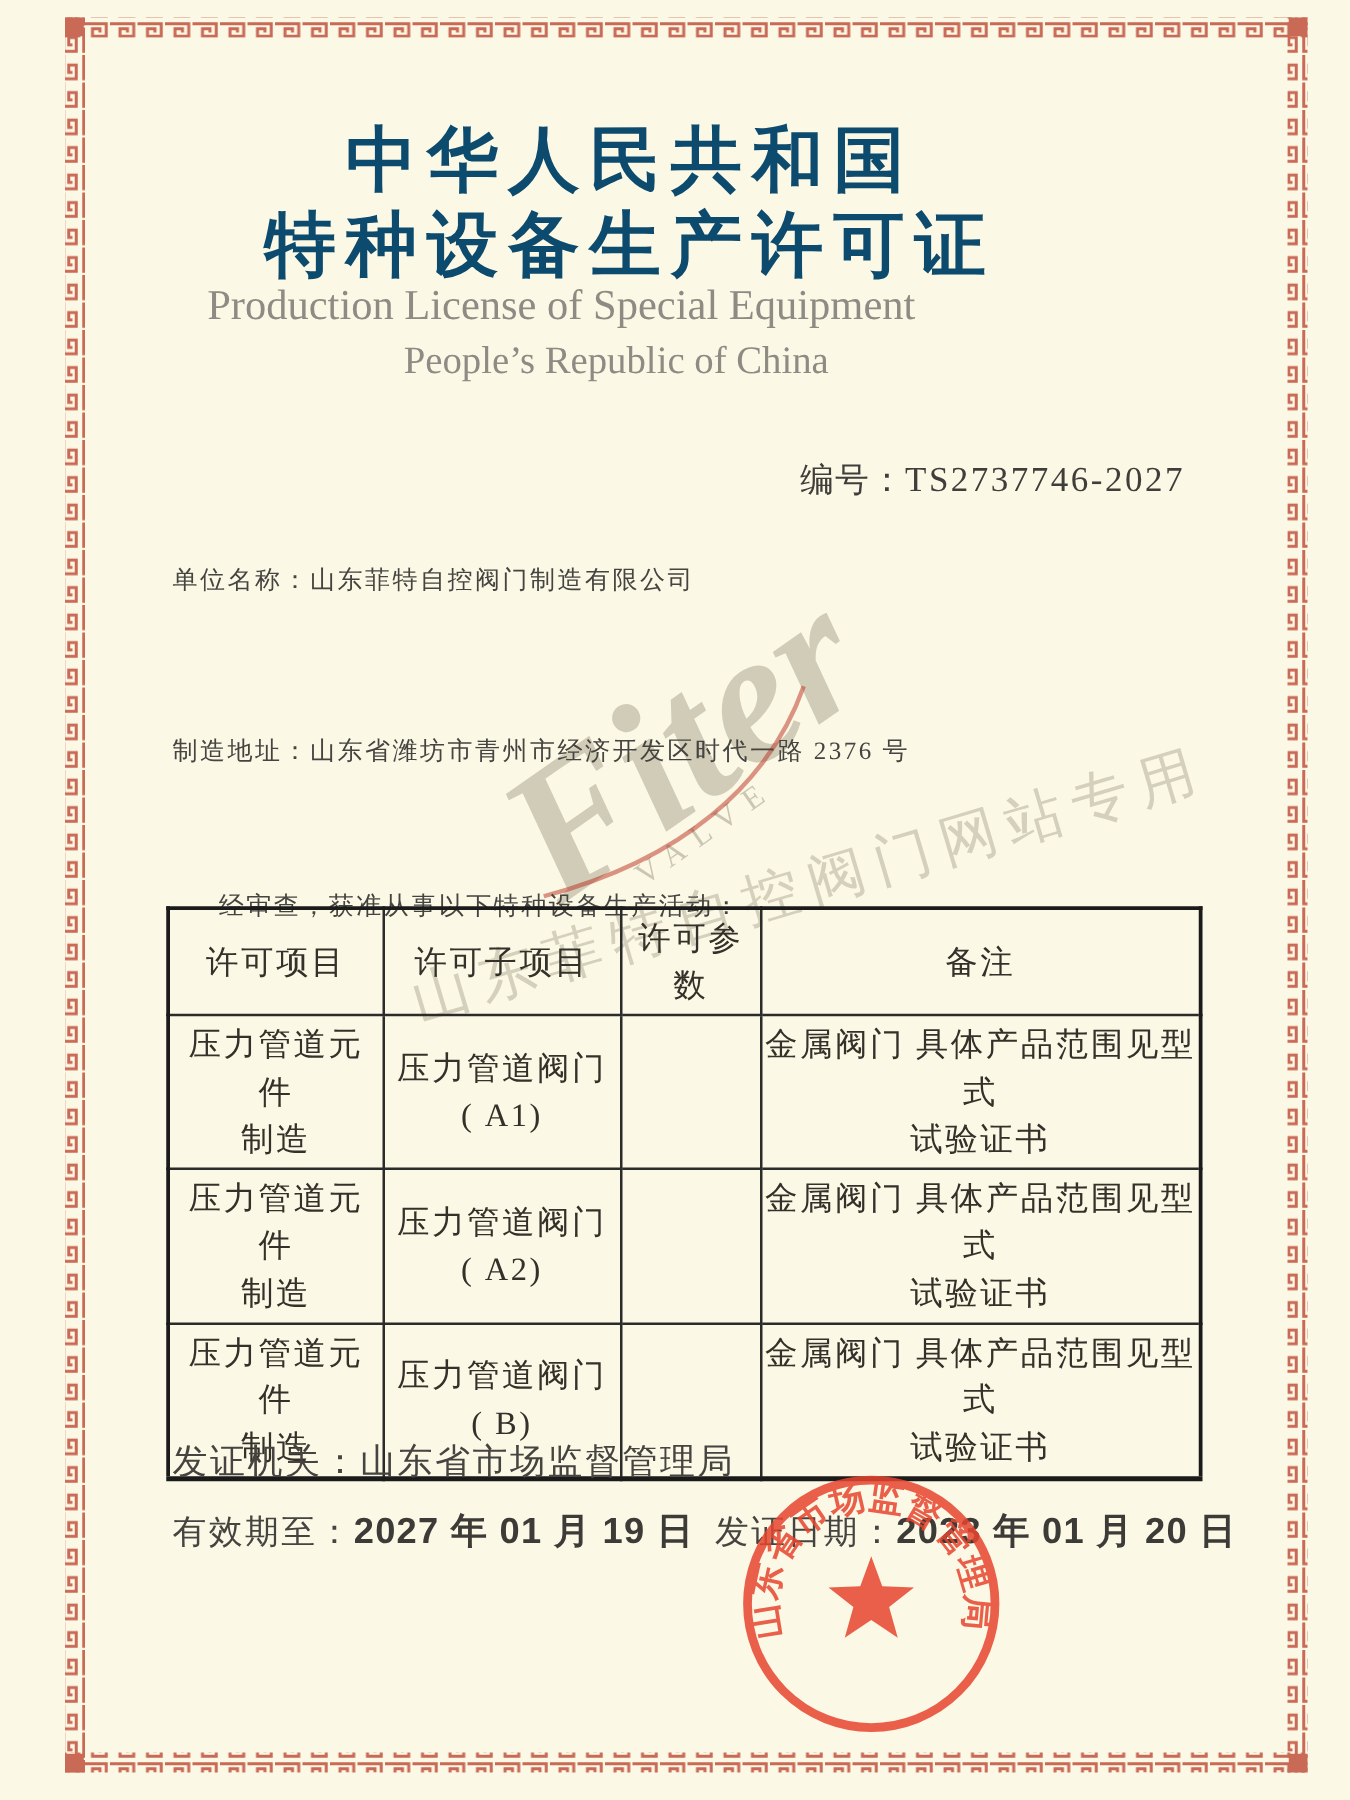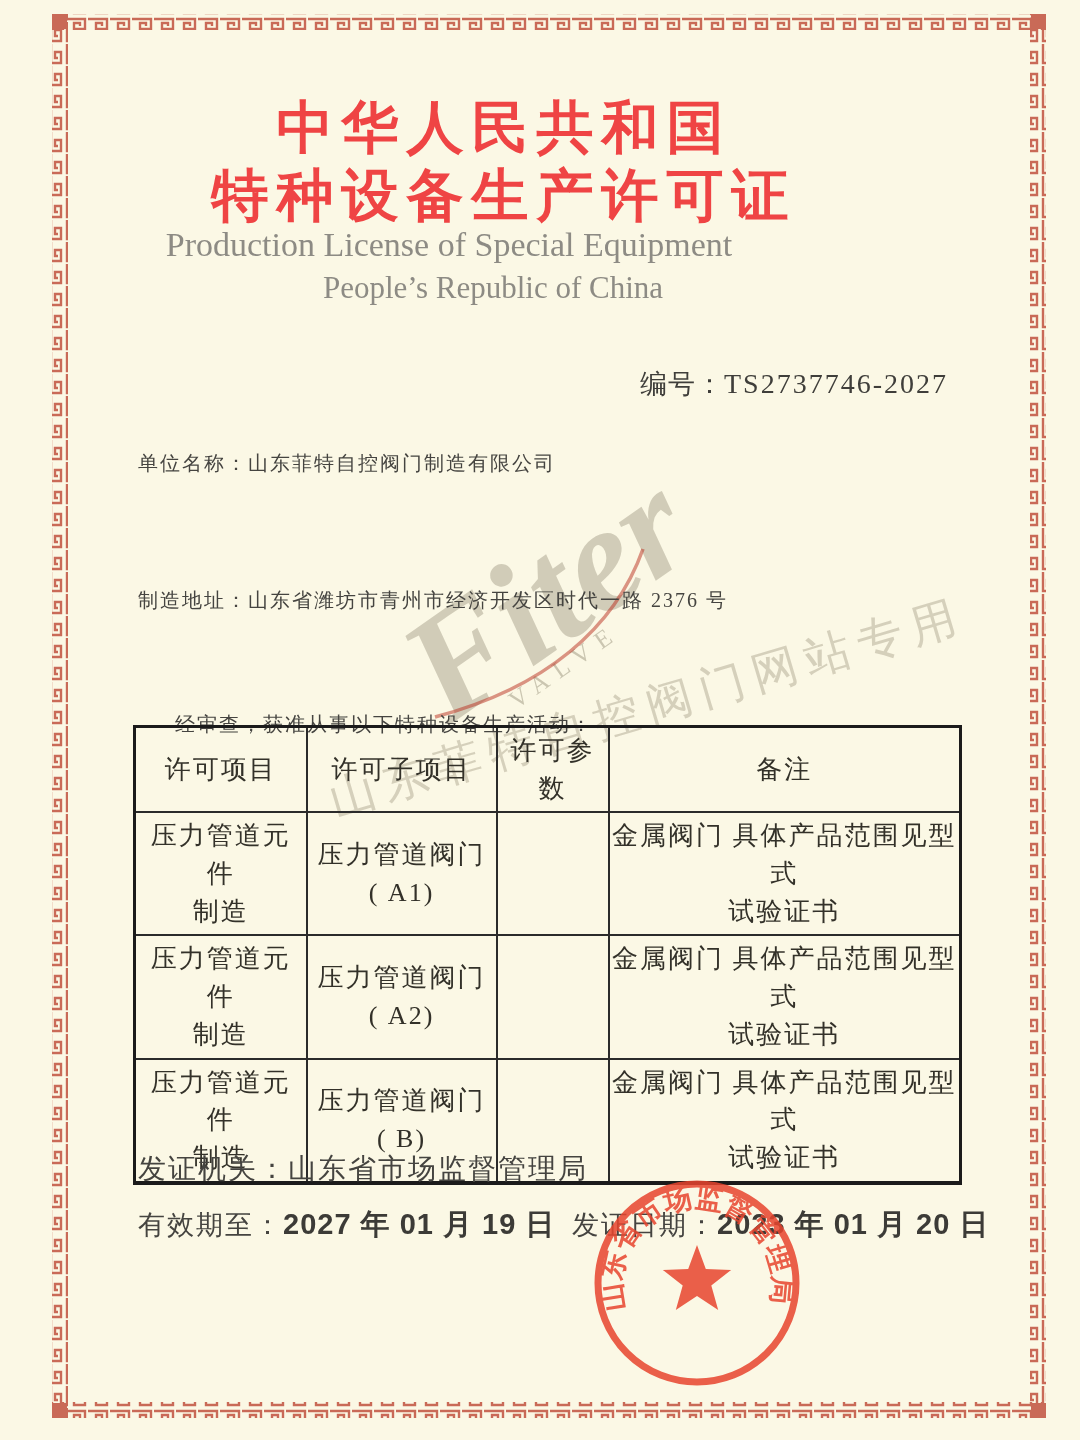--- a/index.html
+++ b/index.html
@@ -6,21 +6,21 @@
   .page{
     position:relative;width:1080px;height:1440px;margin:0 auto;
     background:#fbf8e5;overflow:hidden;
     font-family:"Liberation Serif","DejaVu Serif",serif;color:#403f3c;
   }
   .abs{position:absolute;}
   
   .title{
     left:0;width:1008px;text-align:center;
     font-family:"Liberation Sans","DejaVu Sans",sans-serif;
-    font-weight:700;color:#ef4444;font-size:57px;letter-spacing:8px;
+    font-weight:700;color:#0c4a6e;font-size:57px;letter-spacing:8px;
   }
   .subtitle{
     left:0;width:898px;text-align:center;color:#8d8b84;
     font-family:"Liberation Serif","DejaVu Serif",serif;
   }
   
   .serial{right:132px;top:366px;font-size:27px;letter-spacing:1px;color:#39383463;}
   .serial .lab{color:#3f3e3a;text-align:center;}
   .serial .num{font-size:28px;letter-spacing:2px;color:#3f3e3a;}
   .fieldline{left:138px;font-size:20px;letter-spacing:2px;white-space:nowrap;color:#454440;}

